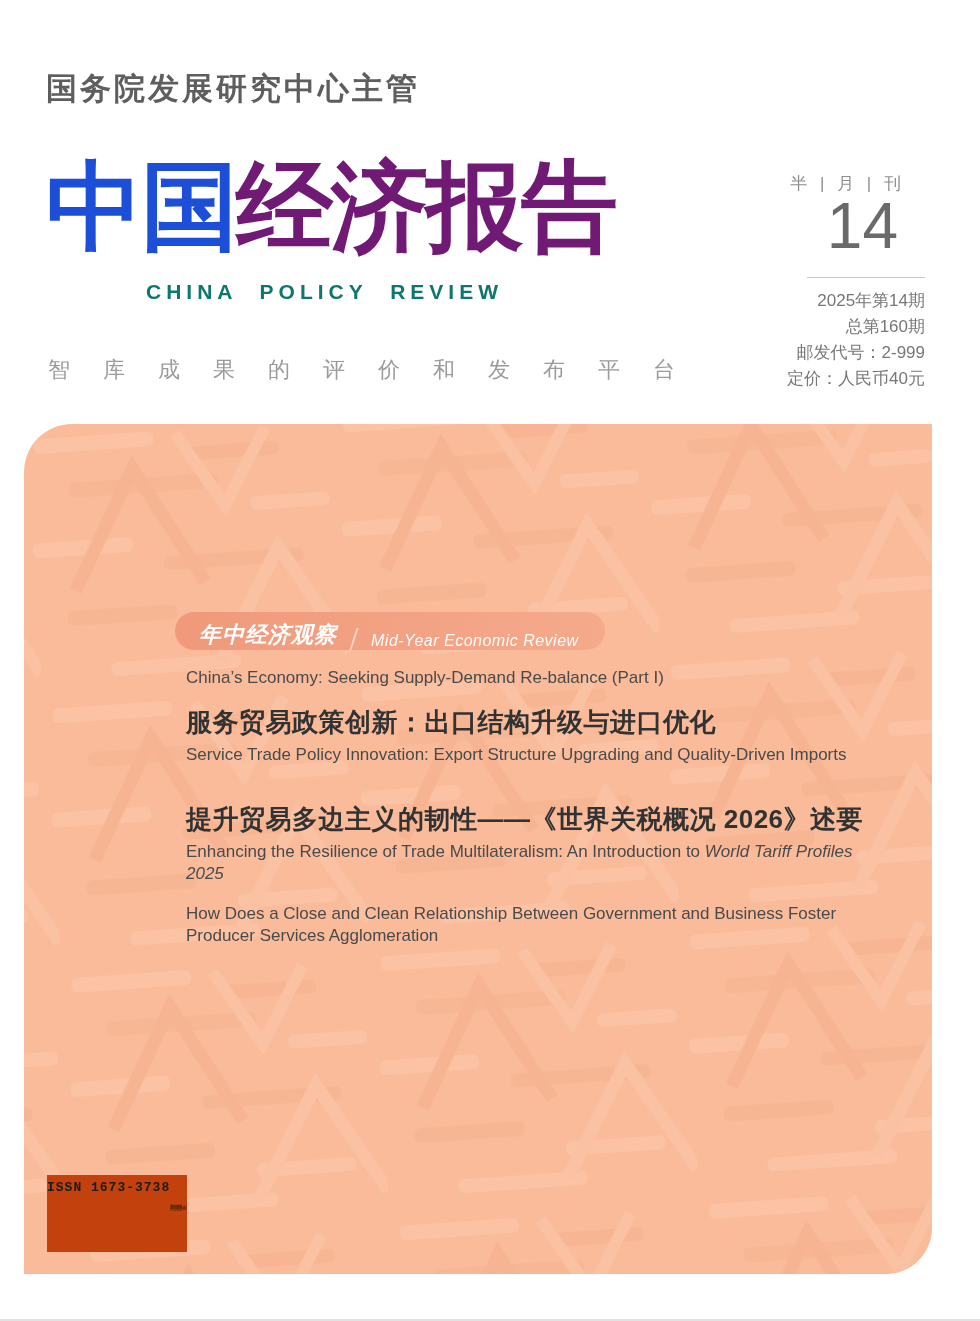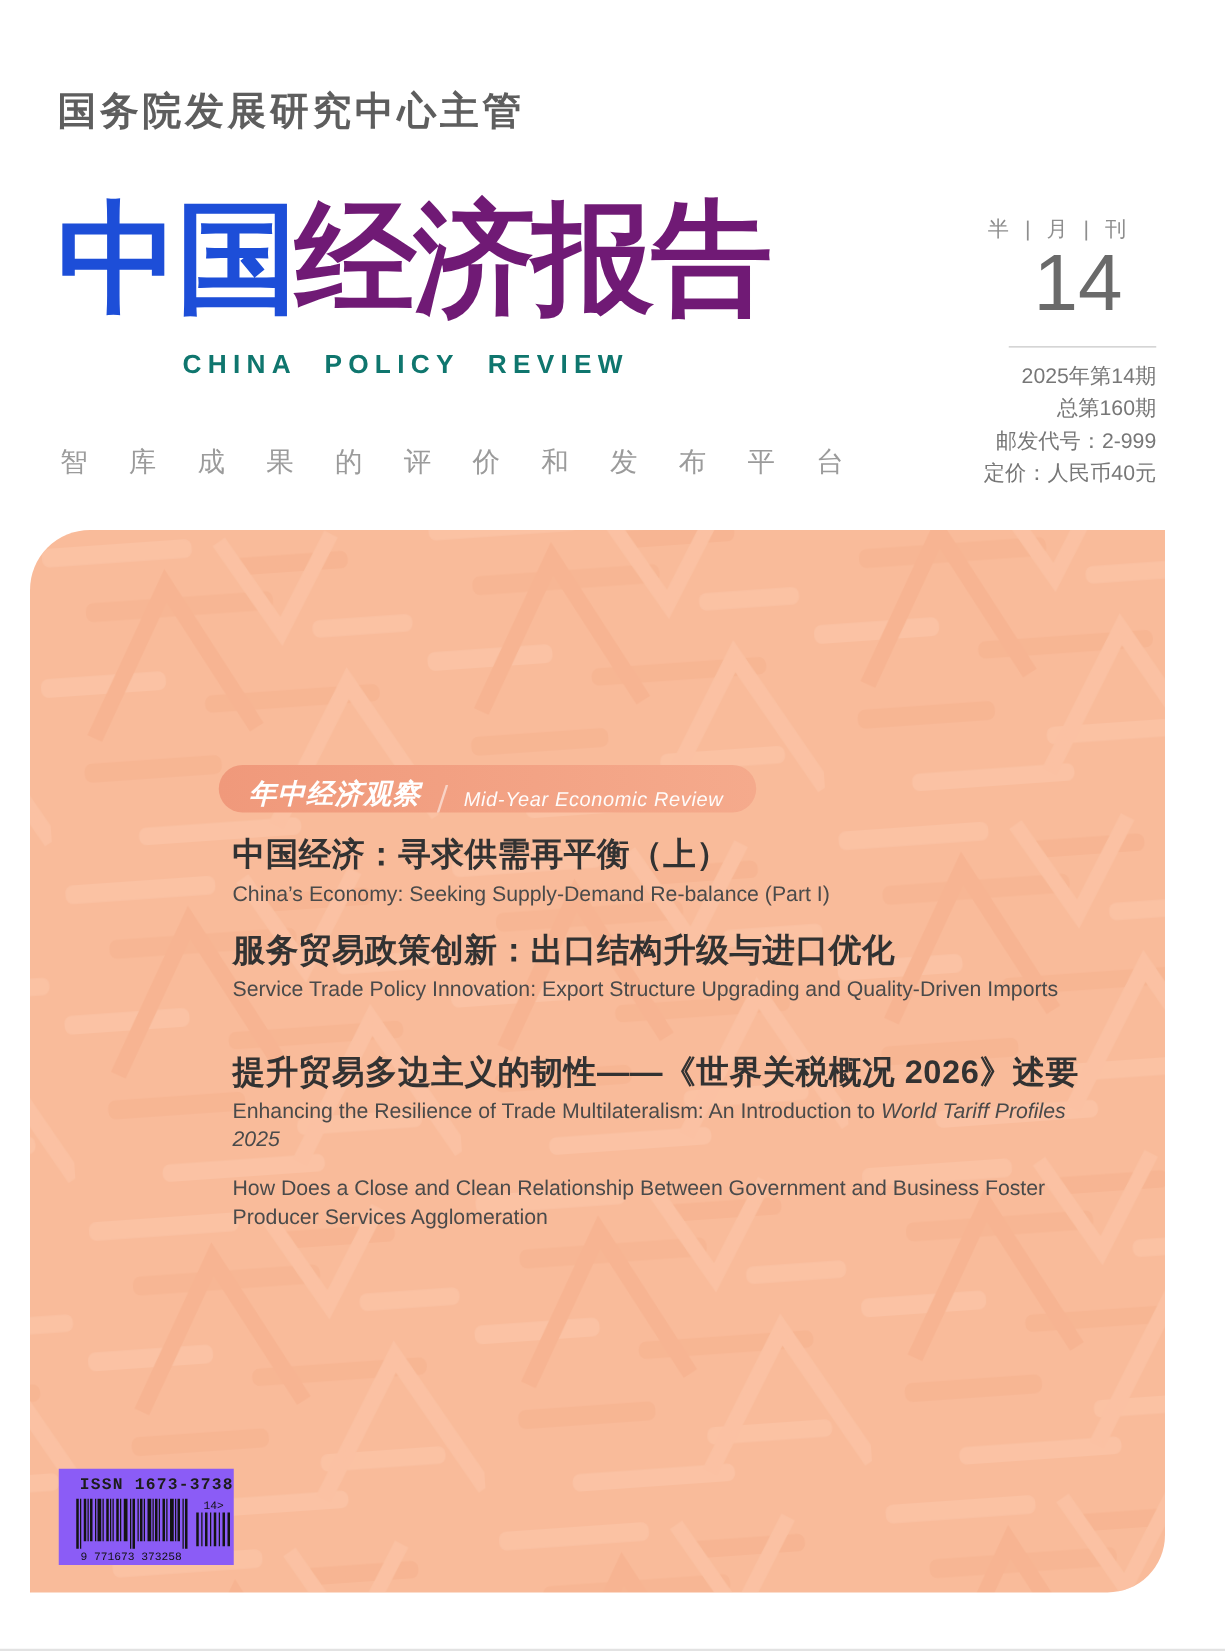--- a/index.html
+++ b/index.html
@@ -97,22 +97,22 @@
     line-height:1.25; margin-bottom:5px; letter-spacing:.5px;
   }
   .article .en {
     font-size:17px; color:#4a4a4a; line-height:1.32; font-weight:400;
   }
   .article .en .it { font-style:italic; }
 
   
   .barcode-box {
     position:absolute; left:23px; top:751px;
-    width:140px; height:77px; background:#8b5cf6;
-    display:flex; flex-direction:column; align-items:flex-end;
+    width:140px; height:77px; background:#c2410c;
+    display:flex; flex-direction:row; align-items:flex-start;
     padding-top:5px;
   }
   .issn {
     font-family:"Liberation Mono", monospace;
     font-size:13px; font-weight:700; color:#1c1c1c; letter-spacing:1px;
     white-space:nowrap;
   }
   .barcode-box svg { display:block; margin-top:2px; }
   .bc-text {
     font-family:"Liberation Mono", monospace;
@@ -172,21 +172,20 @@
   <div class="badge">
     <span class="cn">年中经济观察</span>
     <span class="sep"></span>
     <span class="en">Mid-Year Economic Review</span>
   </div>
 
   <div class="articles">
 
 
     <div class="article">
-      <div class="cn">中国经济：寻求供需再平衡（上）</div>
       <div class="en">
         <span>China’s Economy: Seeking Supply-Demand Re-balance (Part I)</span><span class="it"></span>
       </div>
     </div>
 
     <div class="article">
       <div class="cn">服务贸易政策创新：出口结构升级与进口优化</div>
       <div class="en">
         <span>Service Trade Policy Innovation: Export Structure Upgrading and Quality-Driven Imports</span><span class="it"></span>
       </div>

